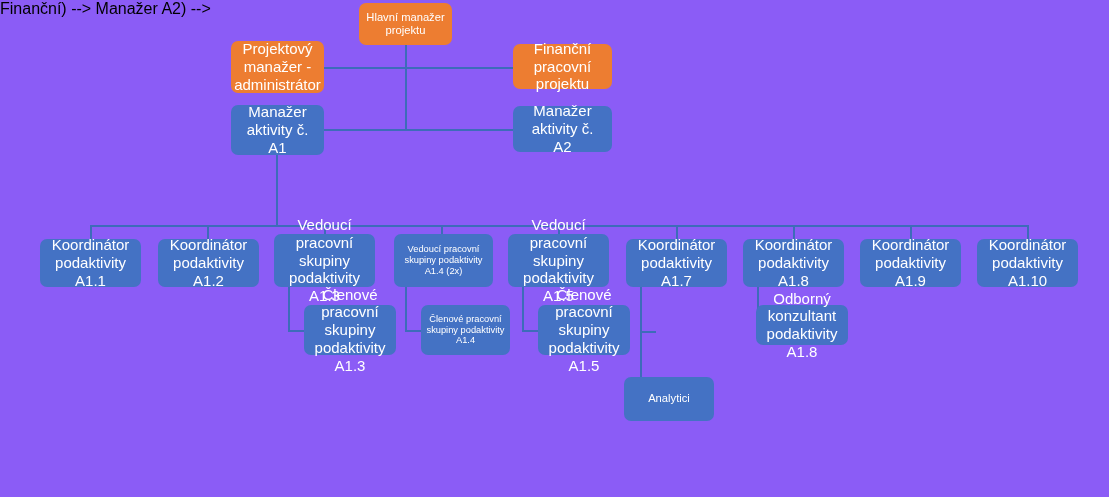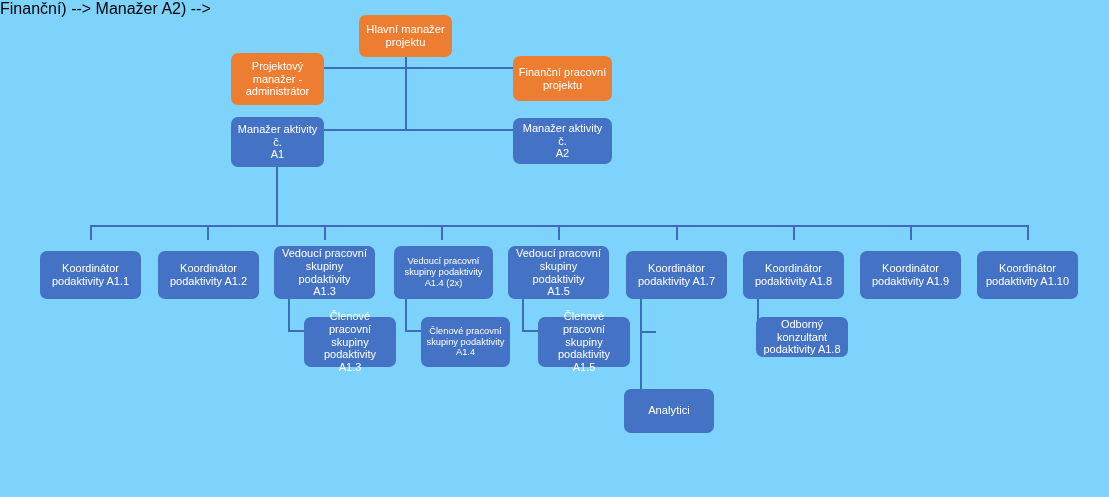--- a/index.html
+++ b/index.html
@@ -8,43 +8,42 @@
     padding: 0;
     background: #ffffff;
   }
   body {
     font-family: "Liberation Sans", sans-serif;
   }
   #chart-canvas {
     position: relative;
     width: 1109px;
     height: 497px;
-    background: #7dd3fc;
+    background: #8b5cf6;
     overflow: hidden;
   }
   .node {
     position: absolute;
     box-sizing: border-box;
     border-radius: 7px;
     color: #ffffff;
     display: flex;
     align-items: center;
     justify-content: center;
     text-align: center;
     line-height: 1.18;
     padding: 2px 5px;
     z-index: 3;
     white-space: pre-line;
-    margin-top: 12px;
   }
   .node.blue  { background: #4472C4; }
   .node.orange{ background: #ED7D31; }
 
   .fs-11 { font-size: 11.2px; }
-  .fs-10 { font-size: 11px; }
+  .fs-10 { font-size: 15px; }
   .fs-9  { font-size: 9.3px;  }
 
   .conn {
     position: absolute;
     background: #3D6CB9;
     z-index: 1;
   }
   .conn.h { height: 2px; }
   .conn.v { width: 2px; }
 </style>

